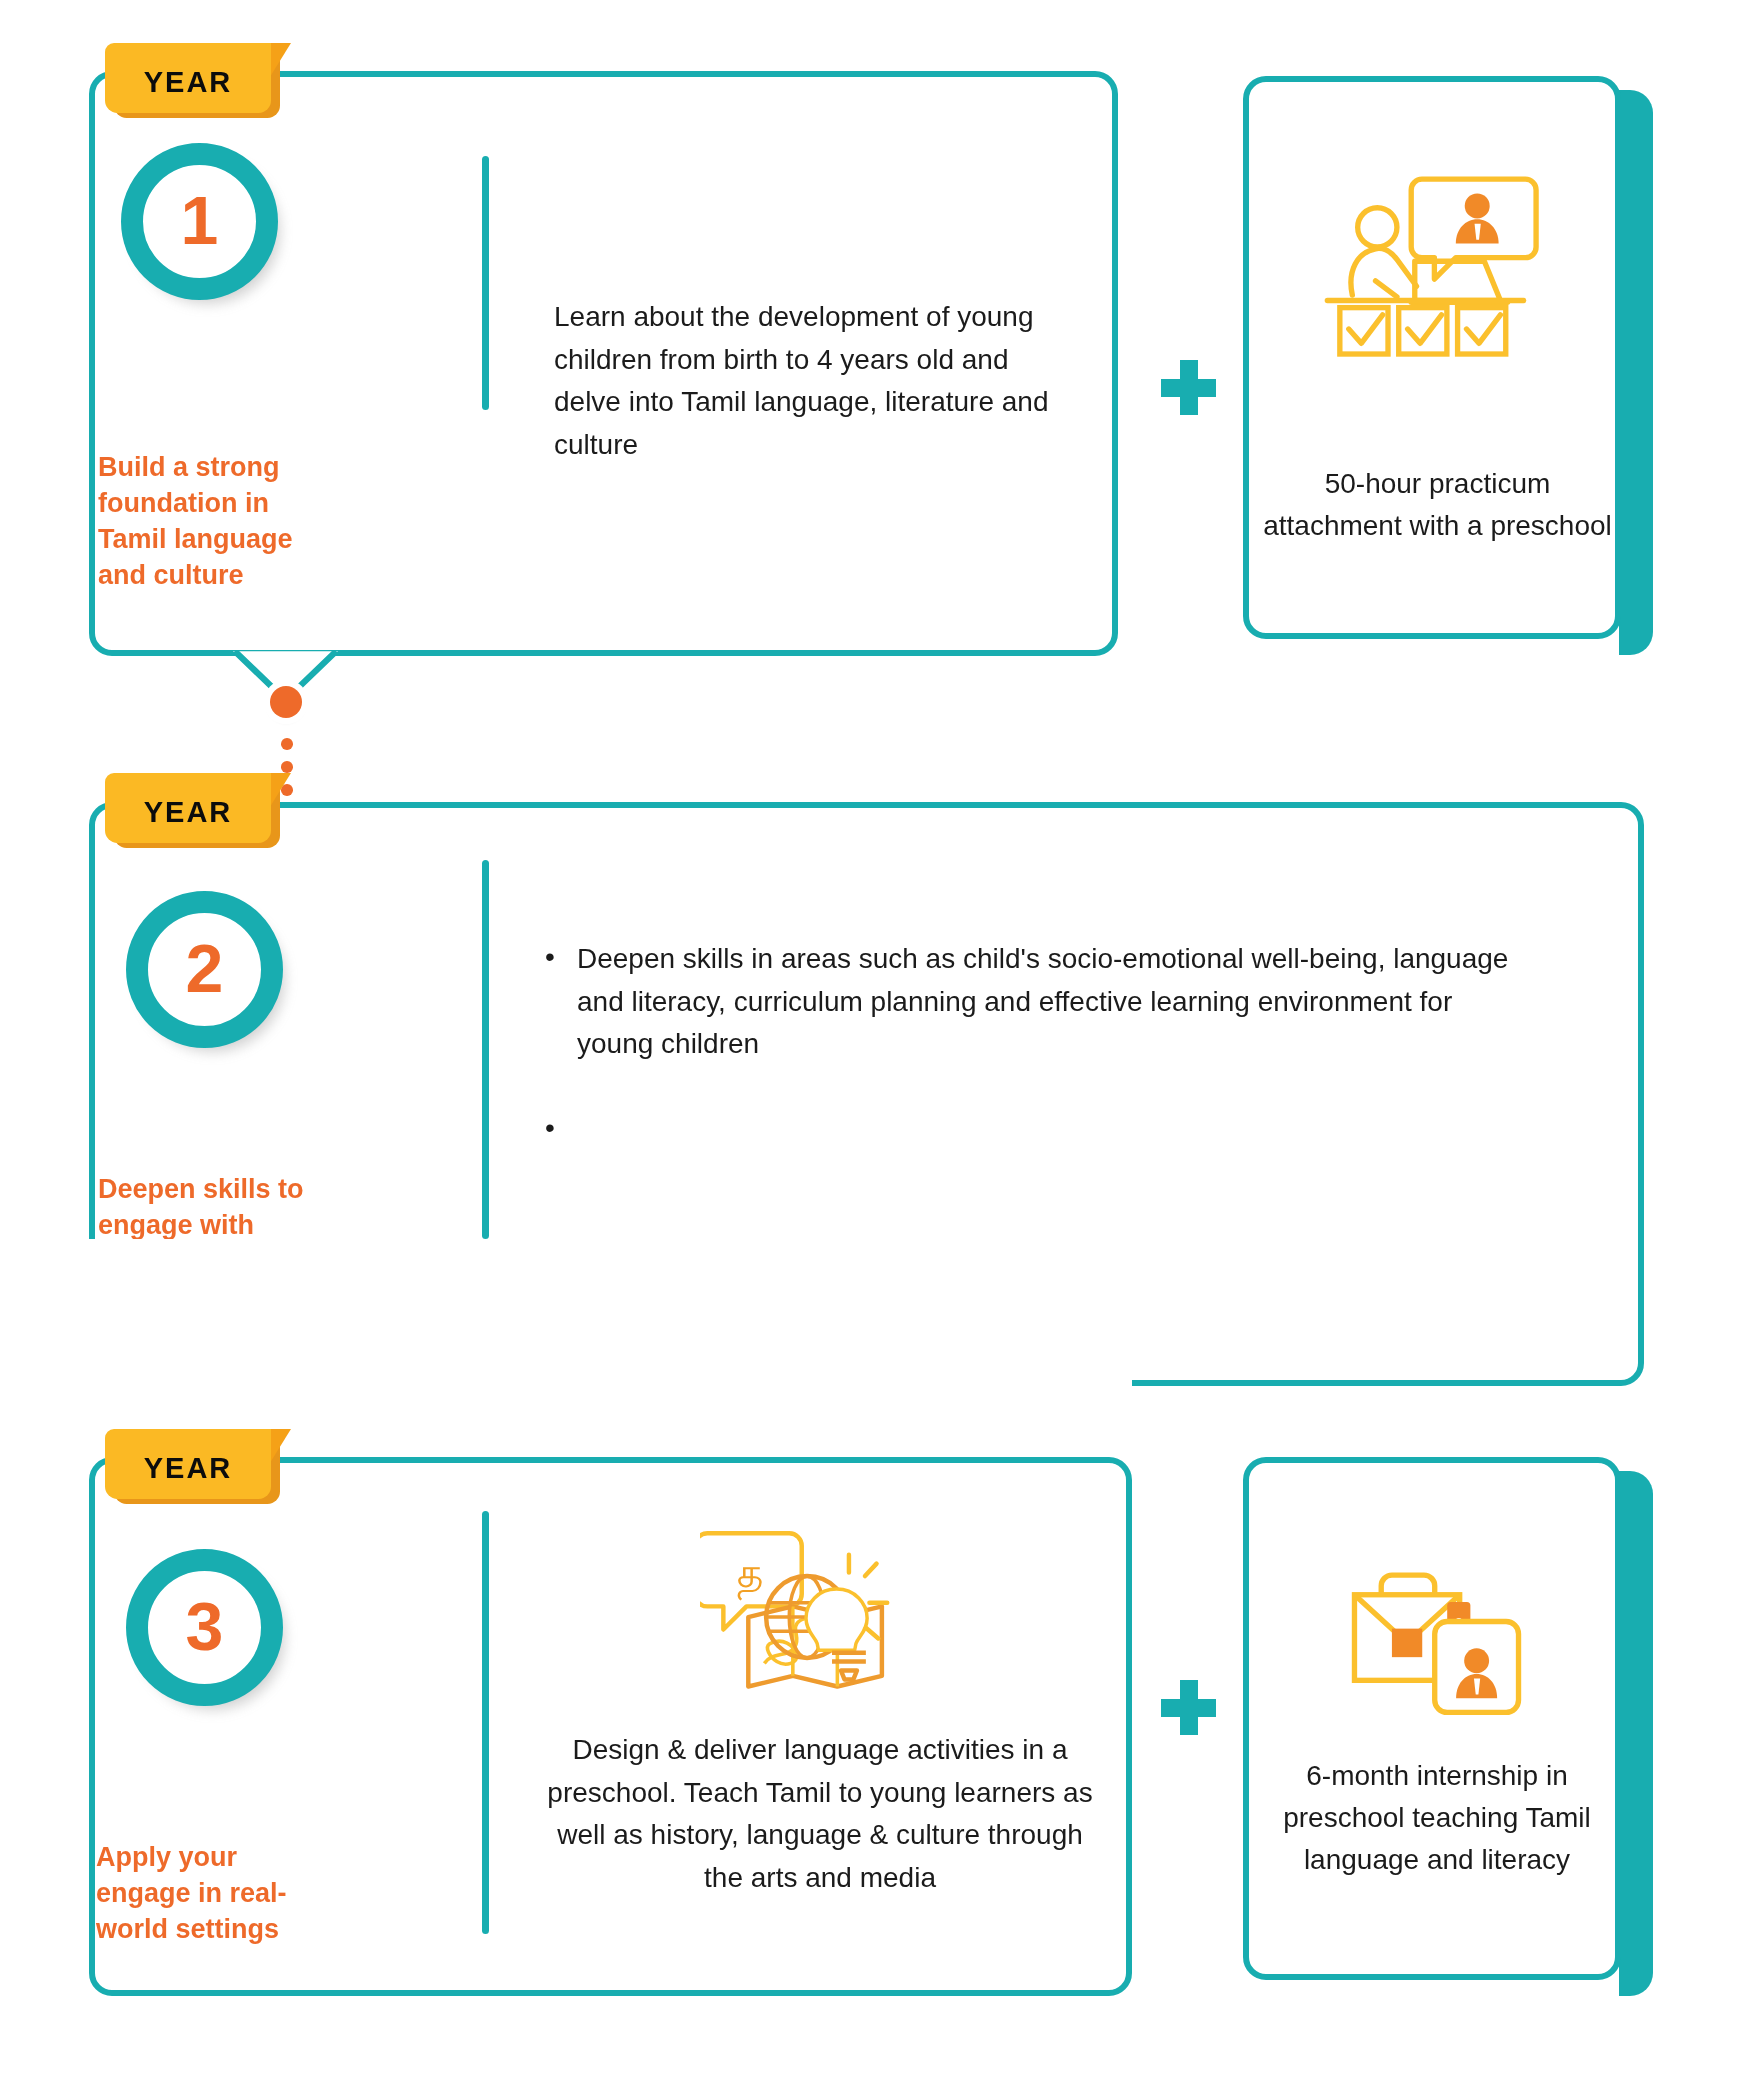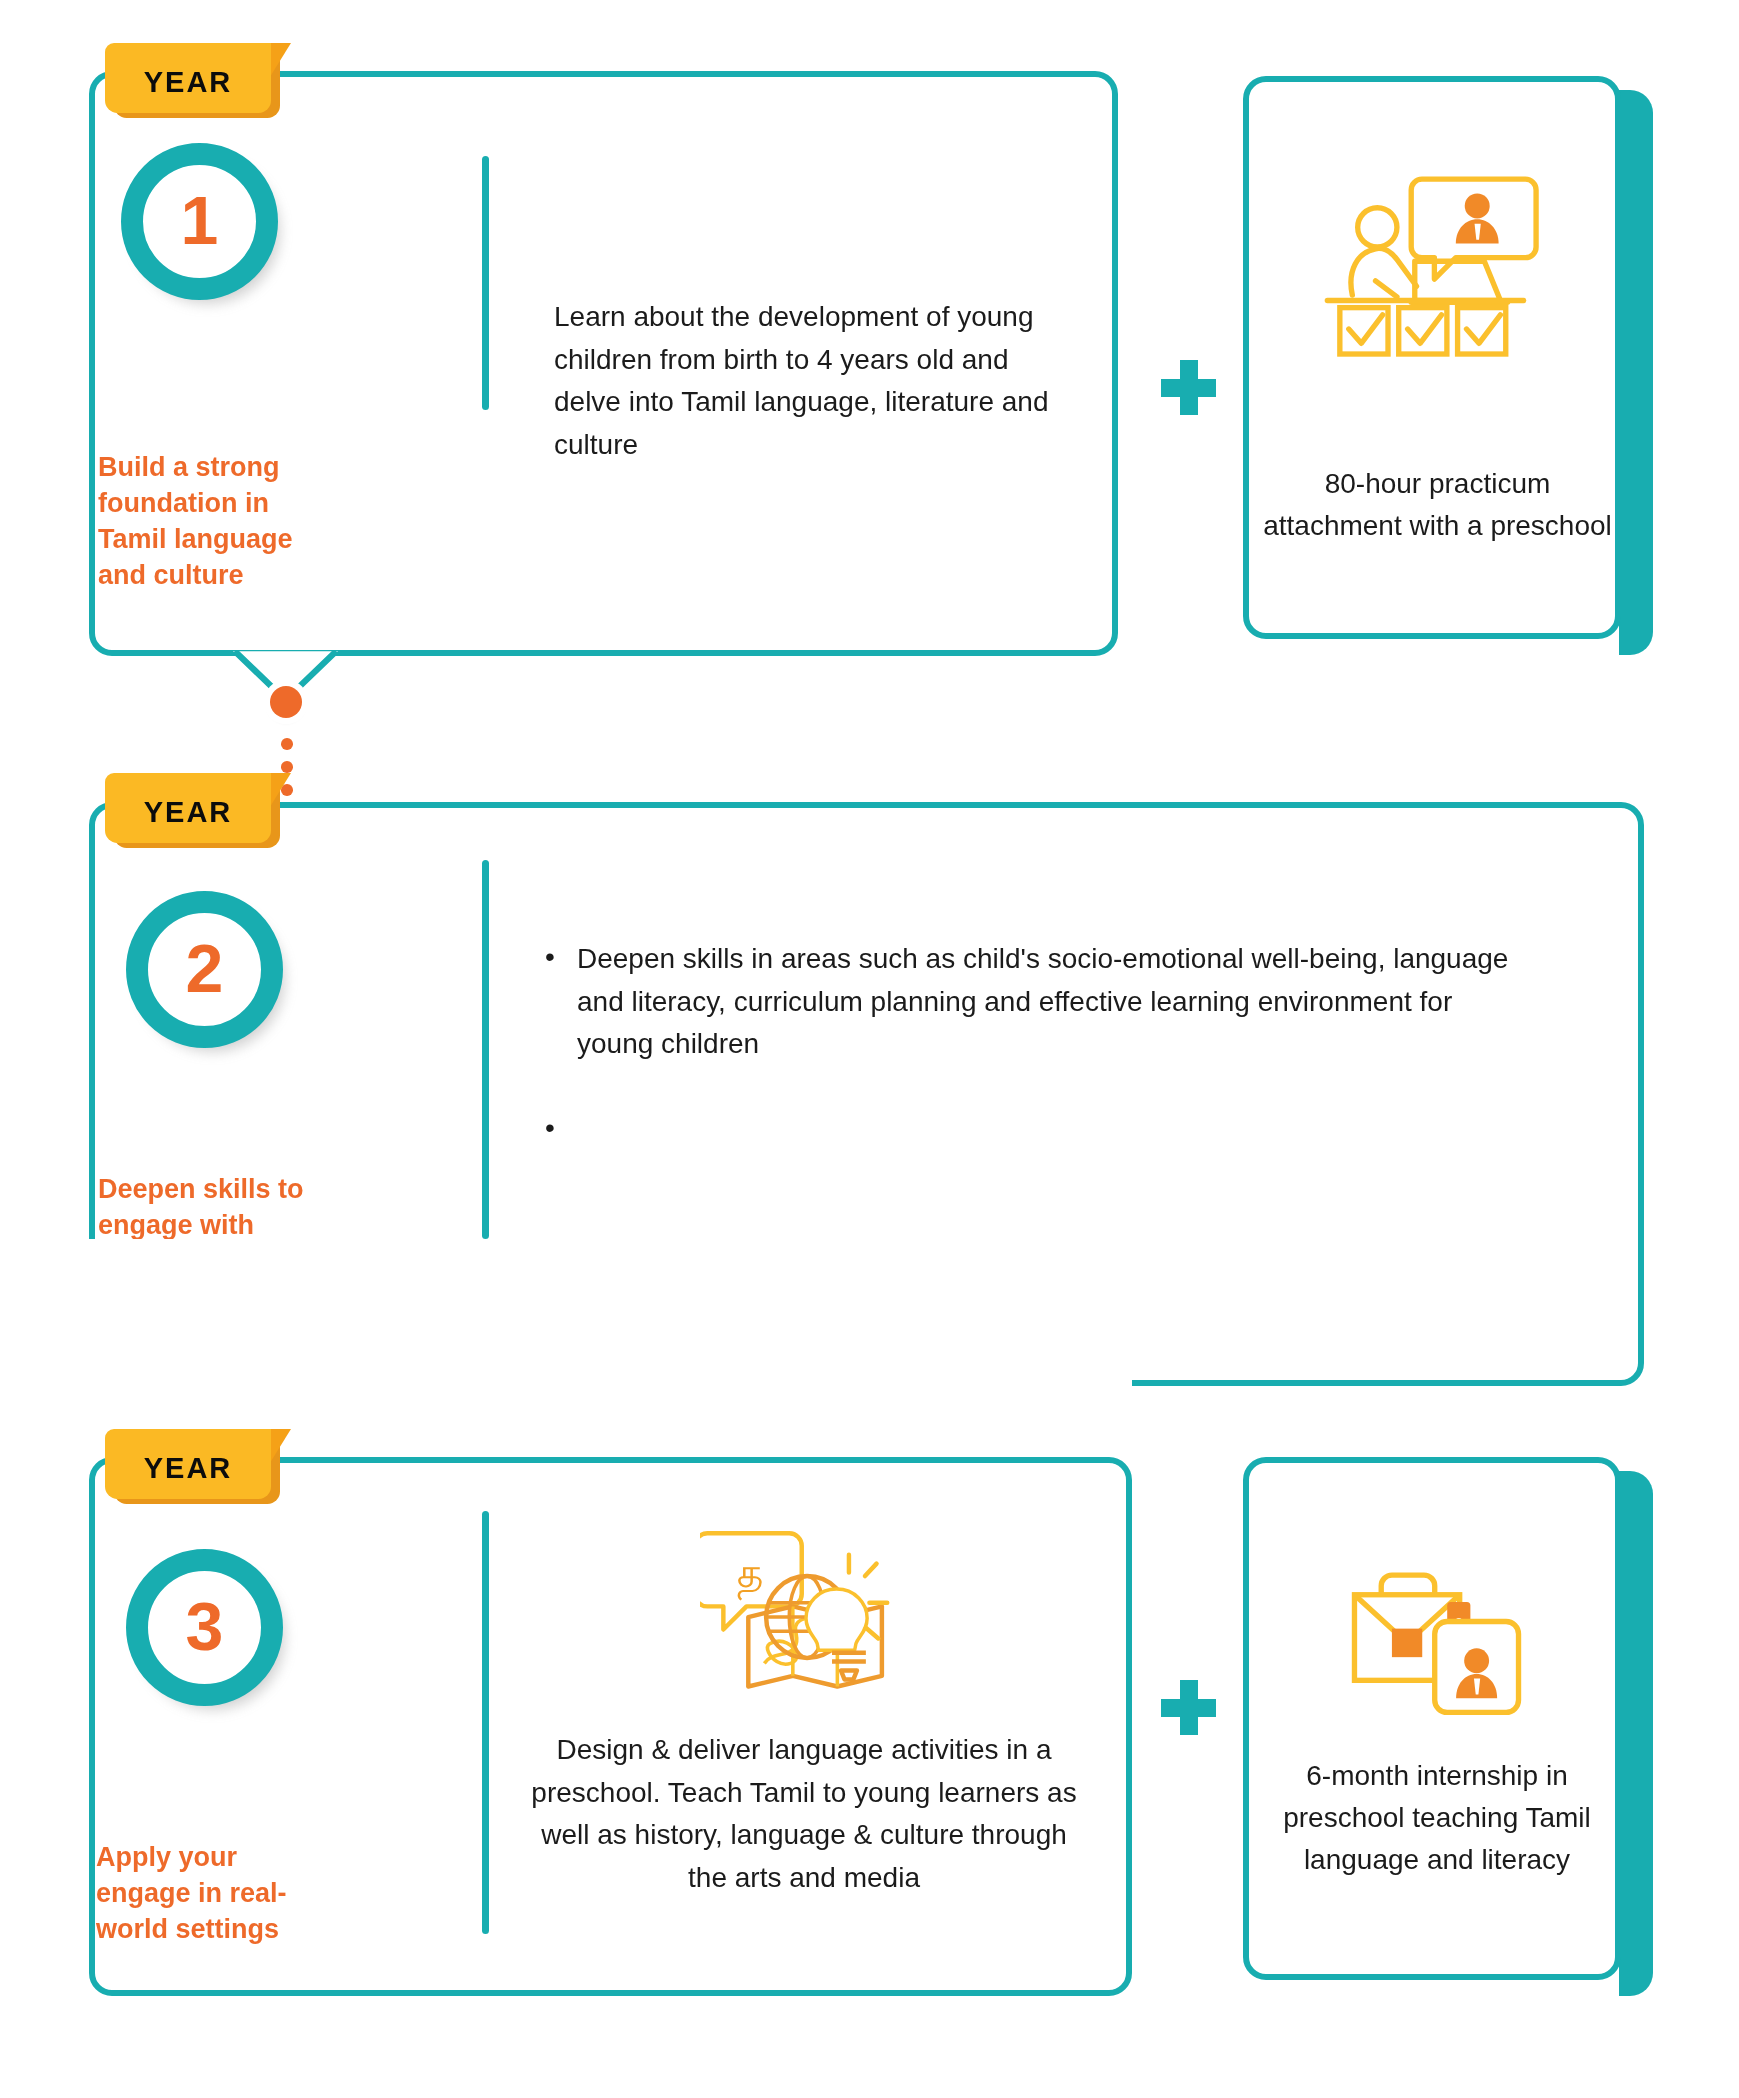--- a/index.html
+++ b/index.html
@@ -73,21 +73,21 @@
   .stage-head{
     position:absolute;text-align:left;color:#EE6A2A;
     font-weight:bold;font-size:27px;line-height:1.33;
   }
 
   
   .vrule{position:absolute;width:7.1px;background:#18ADB0;border-radius:3.6px;}
 
   
   .body-copy{position:absolute;color:#1b1b1b;font-size:28px;line-height:1.52;font-weight:300;}
-  .body-copy.center{text-align:center;}
+  .body-copy.center{text-align:center;margin-left:16px;}
   .bullets{position:absolute;color:#1b1b1b;font-size:28px;line-height:1.52;font-weight:300;}
   .bullet{position:relative;padding-left:39px;}
   .bullet .dot{position:absolute;left:7.1px;top:-1.8px;font-size:28px;line-height:1.52;}
 
   
   .plus{position:absolute;width:55px;height:55px;}
   .plus i{position:absolute;background:#18ADB0;}
   .plus i.h{left:0;top:18.7px;width:55px;height:18px;}
   .plus i.v{left:18.7px;top:0;width:18px;height:55px;}
 
@@ -177,21 +177,21 @@
 
       <rect x="20" y="152" width="54" height="52" fill="none" stroke="#FBC02D" stroke-width="6"></rect>
       <path d="M30 176 l14 16 l24 -32" fill="none" stroke="#FBC02D" stroke-width="6" stroke-linecap="round" stroke-linejoin="round"></path>
       <rect x="86" y="152" width="54" height="52" fill="none" stroke="#FBC02D" stroke-width="6"></rect>
       <path d="M96 176 l14 16 l24 -32" fill="none" stroke="#FBC02D" stroke-width="6" stroke-linecap="round" stroke-linejoin="round"></path>
       <rect x="152" y="152" width="54" height="52" fill="none" stroke="#FBC02D" stroke-width="6"></rect>
       <path d="M162 176 l14 16 l24 -32" fill="none" stroke="#FBC02D" stroke-width="6" stroke-linecap="round" stroke-linejoin="round"></path>
     </svg>
   </div>
 
-  <div class="side-copy" style="left:1261px;top:463px;width:353px;">80-hour practicum attachment with a preschool</div>
+  <div class="side-copy" style="left:1261px;top:463px;width:353px;">50-hour practicum attachment with a preschool</div>
 
   <div class="connector" style="left:233px;top:686px;">
     <div class="node"></div>
     <div class="d" style="top:52px;"></div>
     <div class="d" style="top:75px;"></div>
     <div class="d" style="top:98px;"></div>
   </div>
 
   <div class="card" style="left:89px;top:802px;width:1555px;height:584px;">
     <div class="card-outline"></div>

